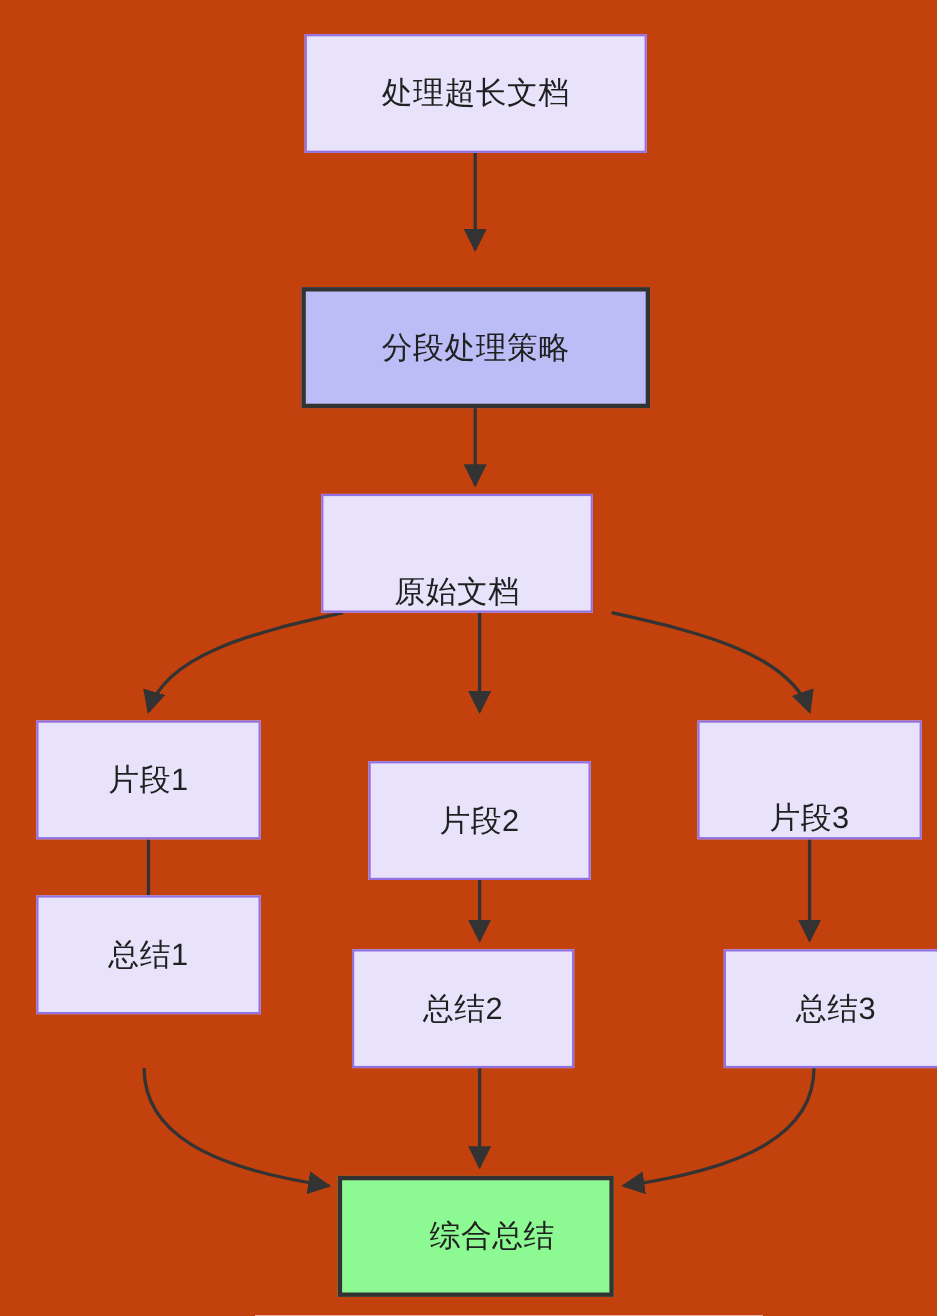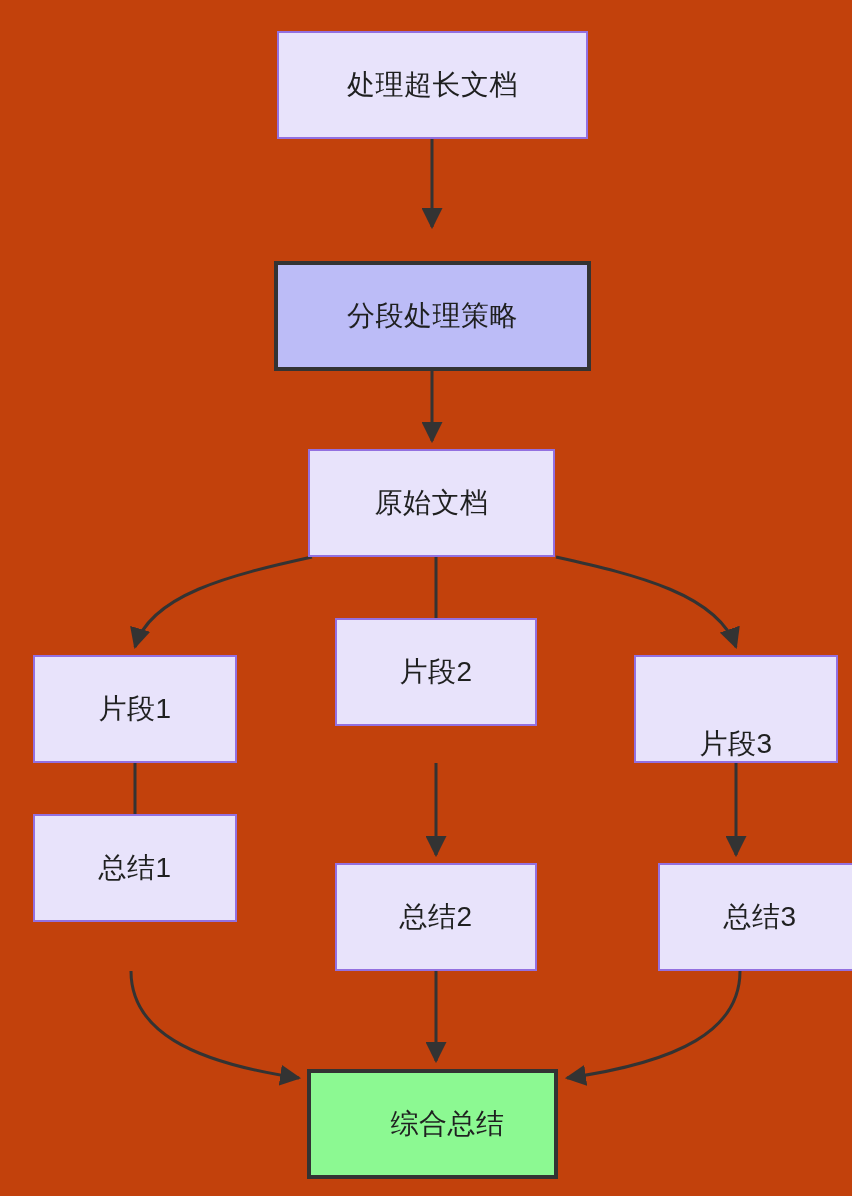--- a/index.html
+++ b/index.html
@@ -90,41 +90,41 @@
   </svg>
 
   <div class="node node-normal" style="left:277px; top:31px; width:311px; height:108px;">
     <span class="node-label">处理超长文档</span>
   </div>
 
   <div class="node node-highlight" style="left:274px; top:235px; width:317px; height:110px;">
     <span class="node-label">分段处理策略</span>
   </div>
 
-  <div class="node node-normal" style="left:308px; top:449px; width:247px; height:108px;">
+  <div class="node node-normal" style="left:292px; top:449px; width:247px; height:108px;align-items:flex-end;">
     <span class="node-label">原始文档</span>
   </div>
 
   <div class="node node-normal" style="left:33px; top:655px; width:204px; height:108px;justify-content:center;">
     <span class="node-label">片段1</span>
   </div>
 
-  <div class="node node-normal" style="left:335px; top:618px; width:202px; height:108px;">
+  <div class="node node-normal" style="left:335px; top:692px; width:202px; height:108px;">
     <span class="node-label">片段2</span>
   </div>
 
   <div class="node node-normal" style="left:634px; top:655px; width:204px; height:108px;align-items:flex-end;">
     <span class="node-label">片段3</span>
   </div>
 
   <div class="node node-normal" style="left:33px; top:814px; width:204px; height:108px;">
     <span class="node-label">总结1</span>
   </div>
 
-  <div class="node node-normal" style="left:335px; top:863px; width:202px; height:108px;">
+  <div class="node node-normal" style="left:320px; top:863px; width:202px; height:108px;">
     <span class="node-label">总结2</span>
   </div>
 
   <div class="node node-normal" style="left:658px; top:863px; width:204px; height:108px;">
     <span class="node-label">总结3</span>
   </div>
 
   <div class="node node-terminal" style="left:307px; top:1069px; width:251px; height:110px;padding-left:30px;">
     <span class="node-label">综合总结</span>
   </div>

